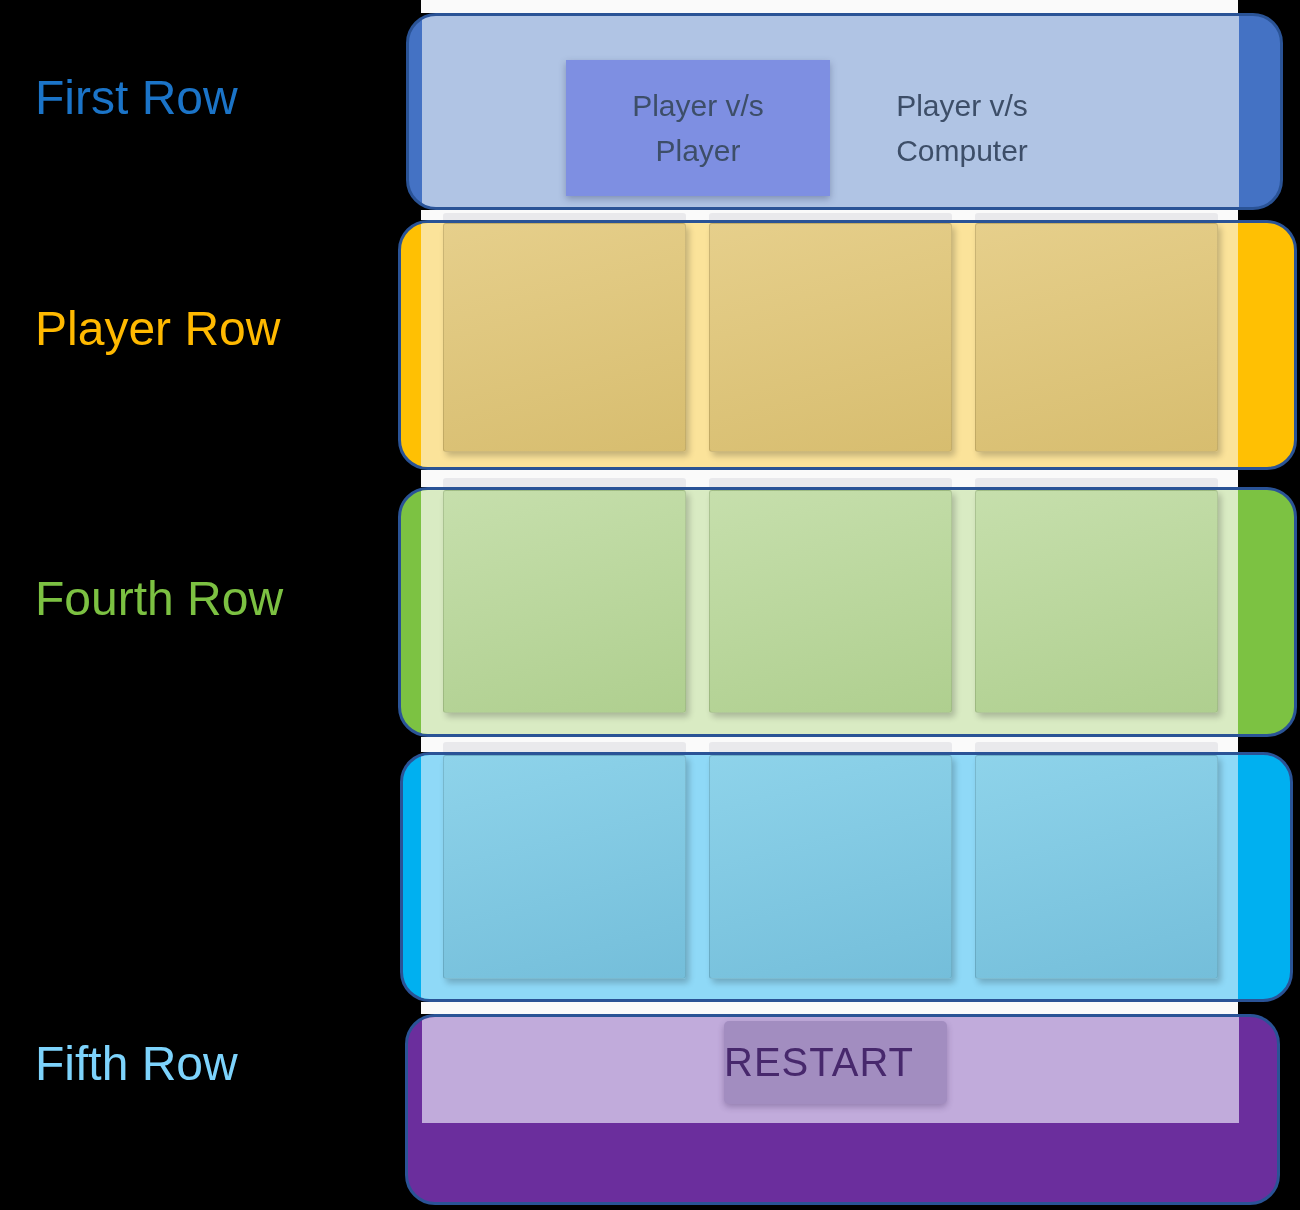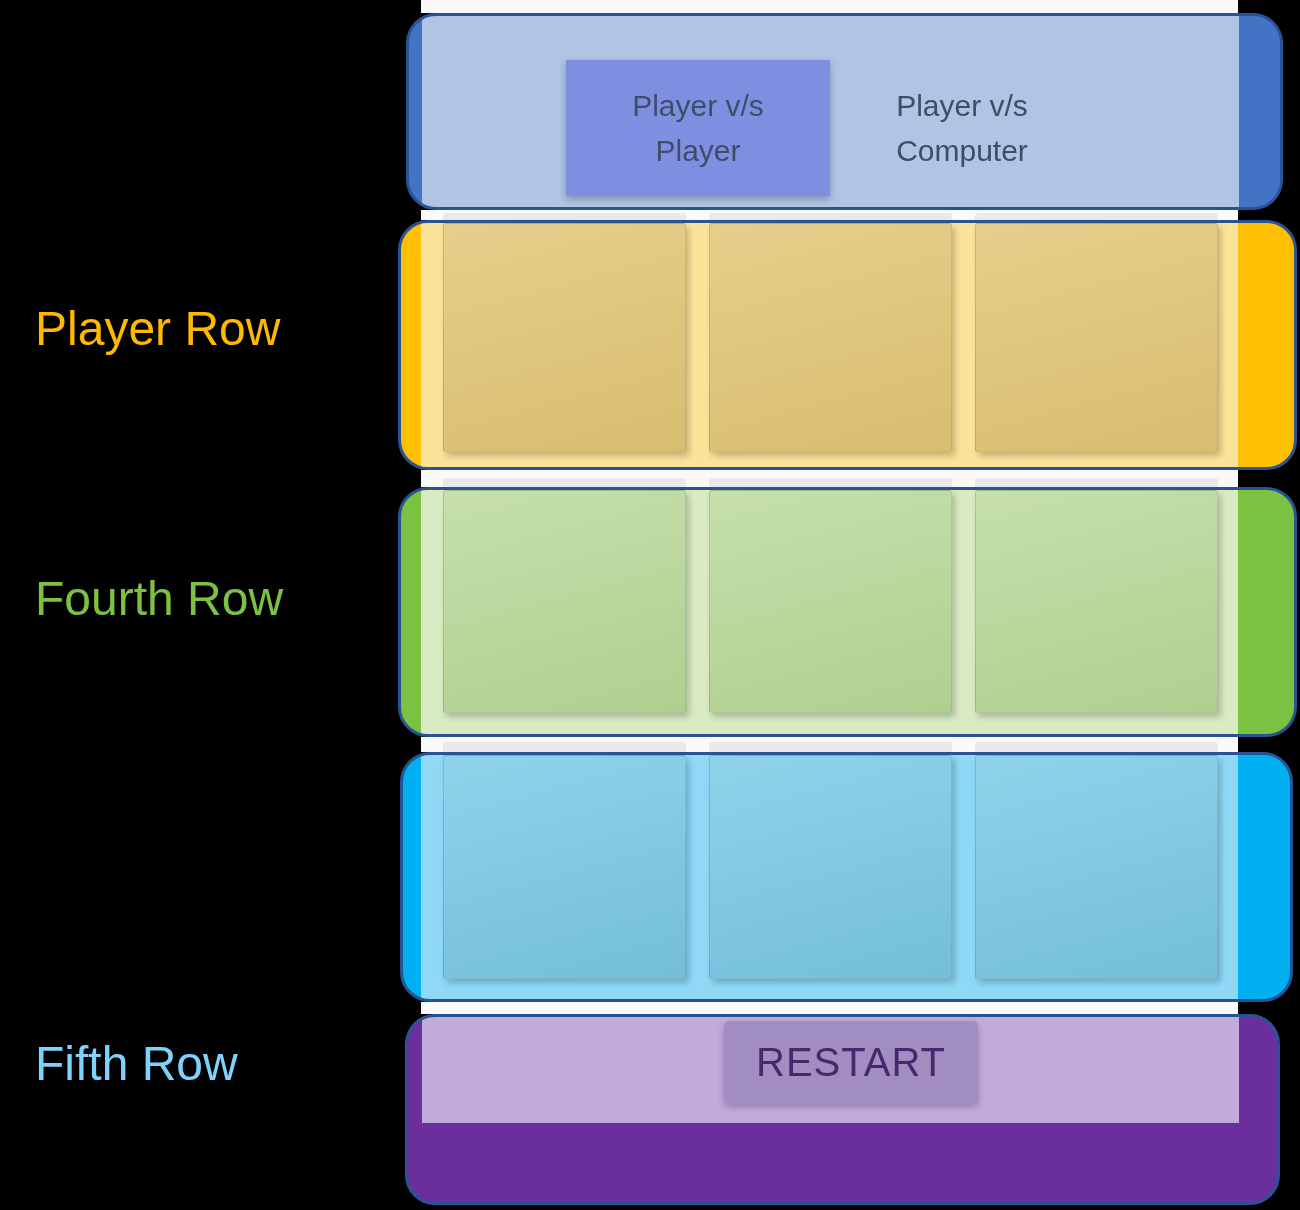--- a/index.html
+++ b/index.html
@@ -74,34 +74,35 @@
     box-shadow:3px 4px 6px rgba(0,0,0,0.22);
     border:1px solid rgba(0,0,0,0.10);box-sizing:border-box;
   }
   .cell.p1{left:22px;} .cell.p2{left:288px;} .cell.p3{left:554px;}
   .row2 .cell{top:0;height:229px;background:linear-gradient(165deg,#E6CF8B 0%,#D7BD6F 100%);}
   .row3 .cell{top:0;height:223px;background:linear-gradient(165deg,#C6DFAC 0%,#AFCF8F 100%);}
   .row4 .cell{top:0;height:224px;background:linear-gradient(165deg,#8ED3EA 0%,#74BEDA 100%);}
 
   
   .restart-btn{
-    position:absolute;left:302px;top:4px;width:254px;height:83px;
+    position:absolute;left:302px;top:4px;width:223px;height:83px;
     background:#A28DC0;border-radius:5px;
     box-shadow:0 3px 6px rgba(50,30,80,0.30);
-    display:flex;align-items:center;justify-content:center;
+    display:flex;align-items:center;justify-content:flex-start;
   }
   .restart-label{
     font-size:40px;font-weight:500;letter-spacing:1px;color:#47286C;
   }
 </style>
 </head>
 <body>
 
 <div id="canvas">
 
+  <div class="row-label label-first">First Row</div>
   <div class="row-label label-second">Player Row</div>
   <div class="row-label label-third">Fourth Row</div>
   <div class="row-label label-fifth">Fifth Row</div>
 
   <div class="gap-strip strip-top"></div>
   <div class="gap-strip strip-b">
     <div class="stub c1"></div>
     <div class="stub c2"></div>
     <div class="stub c3"></div>
   </div>

